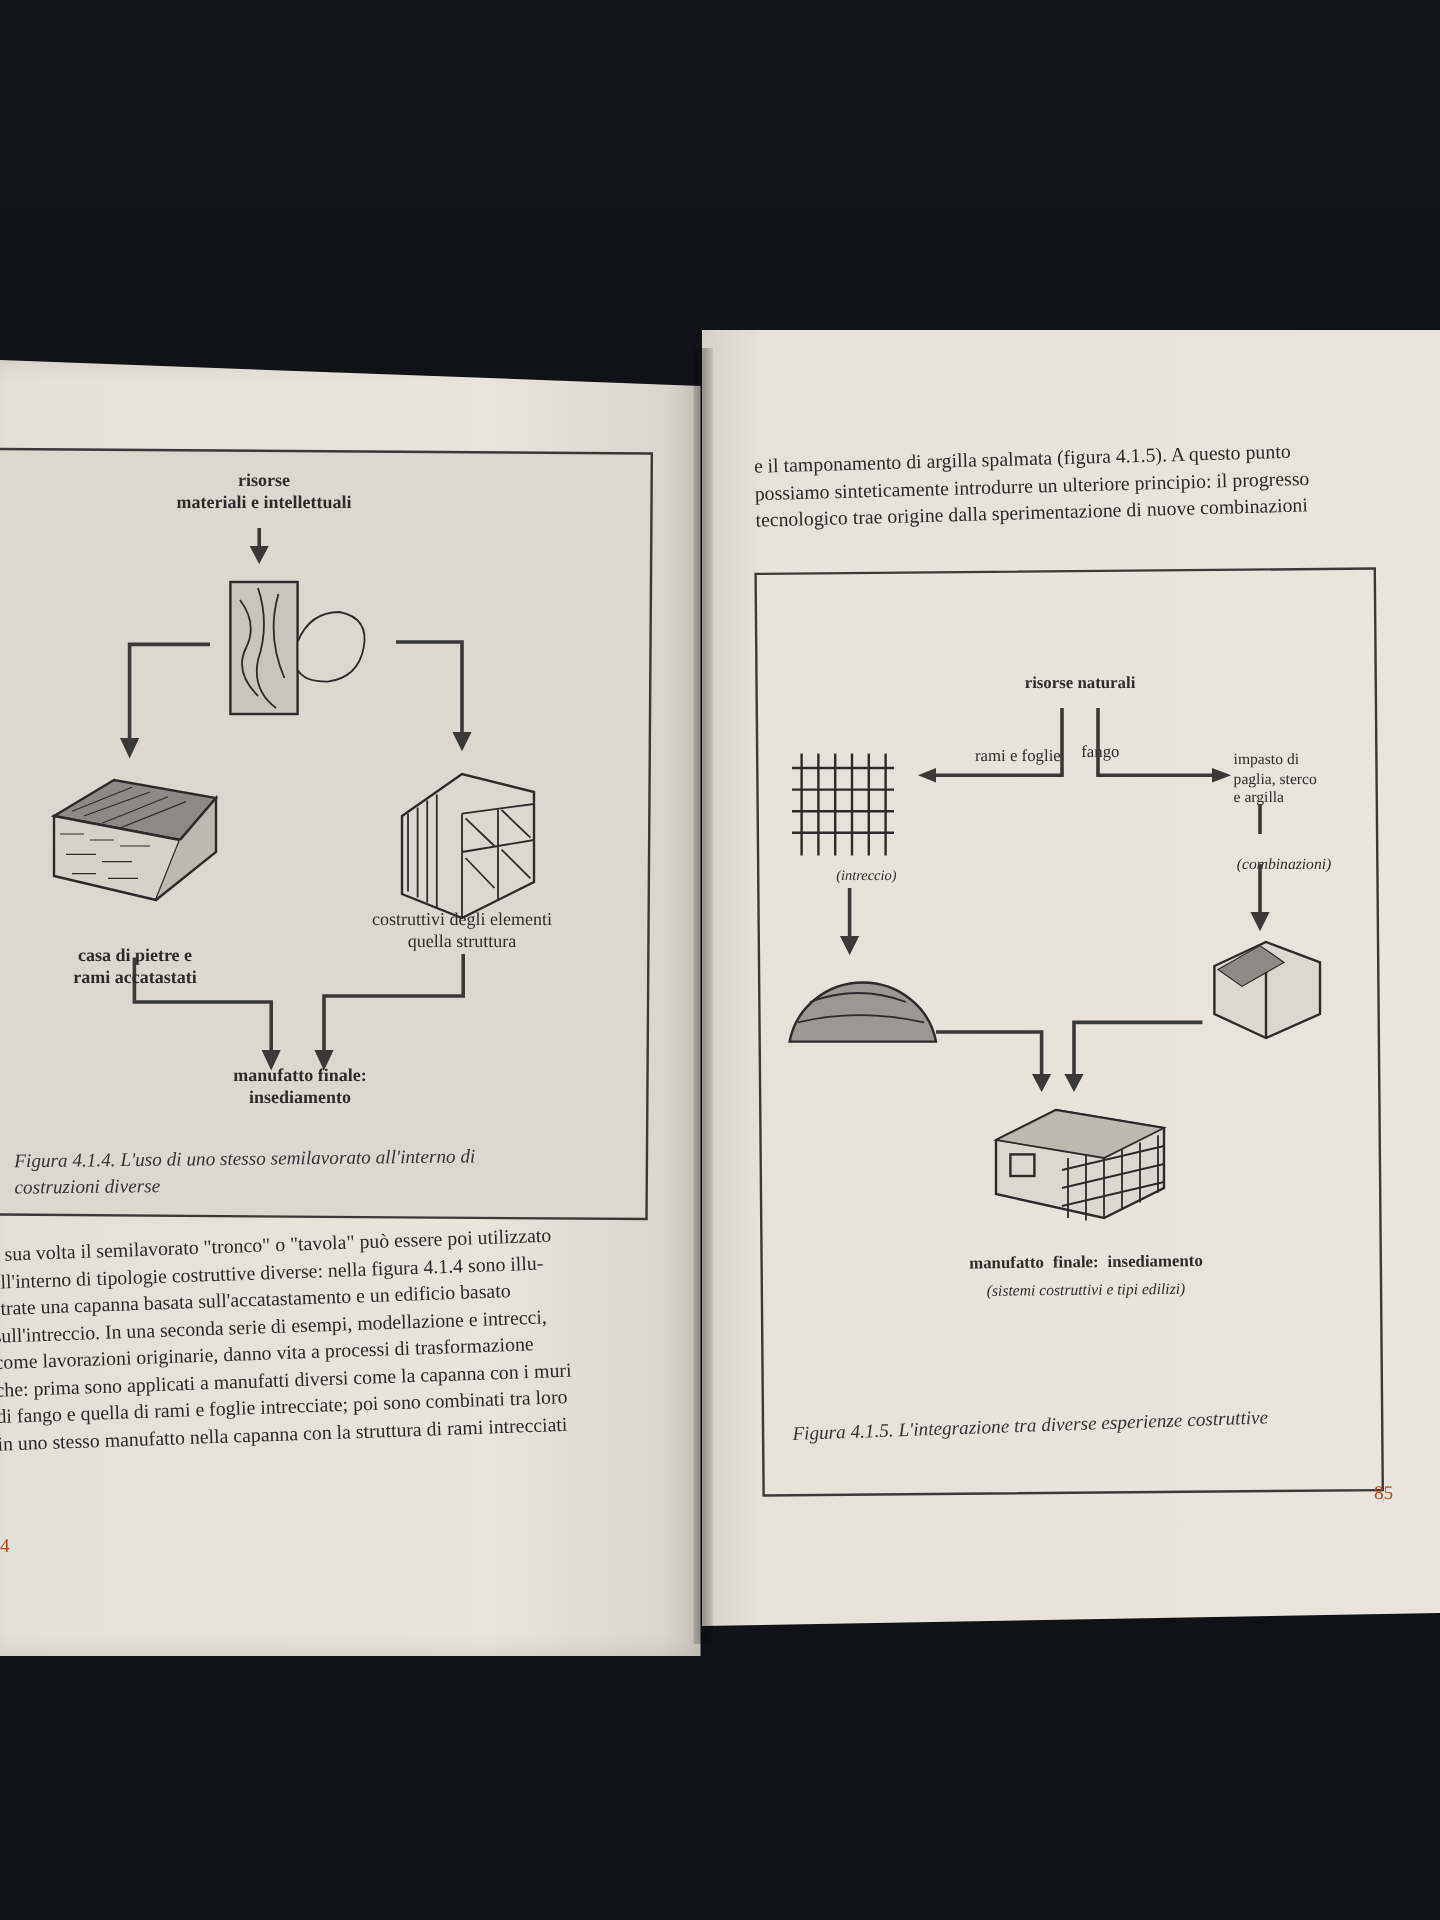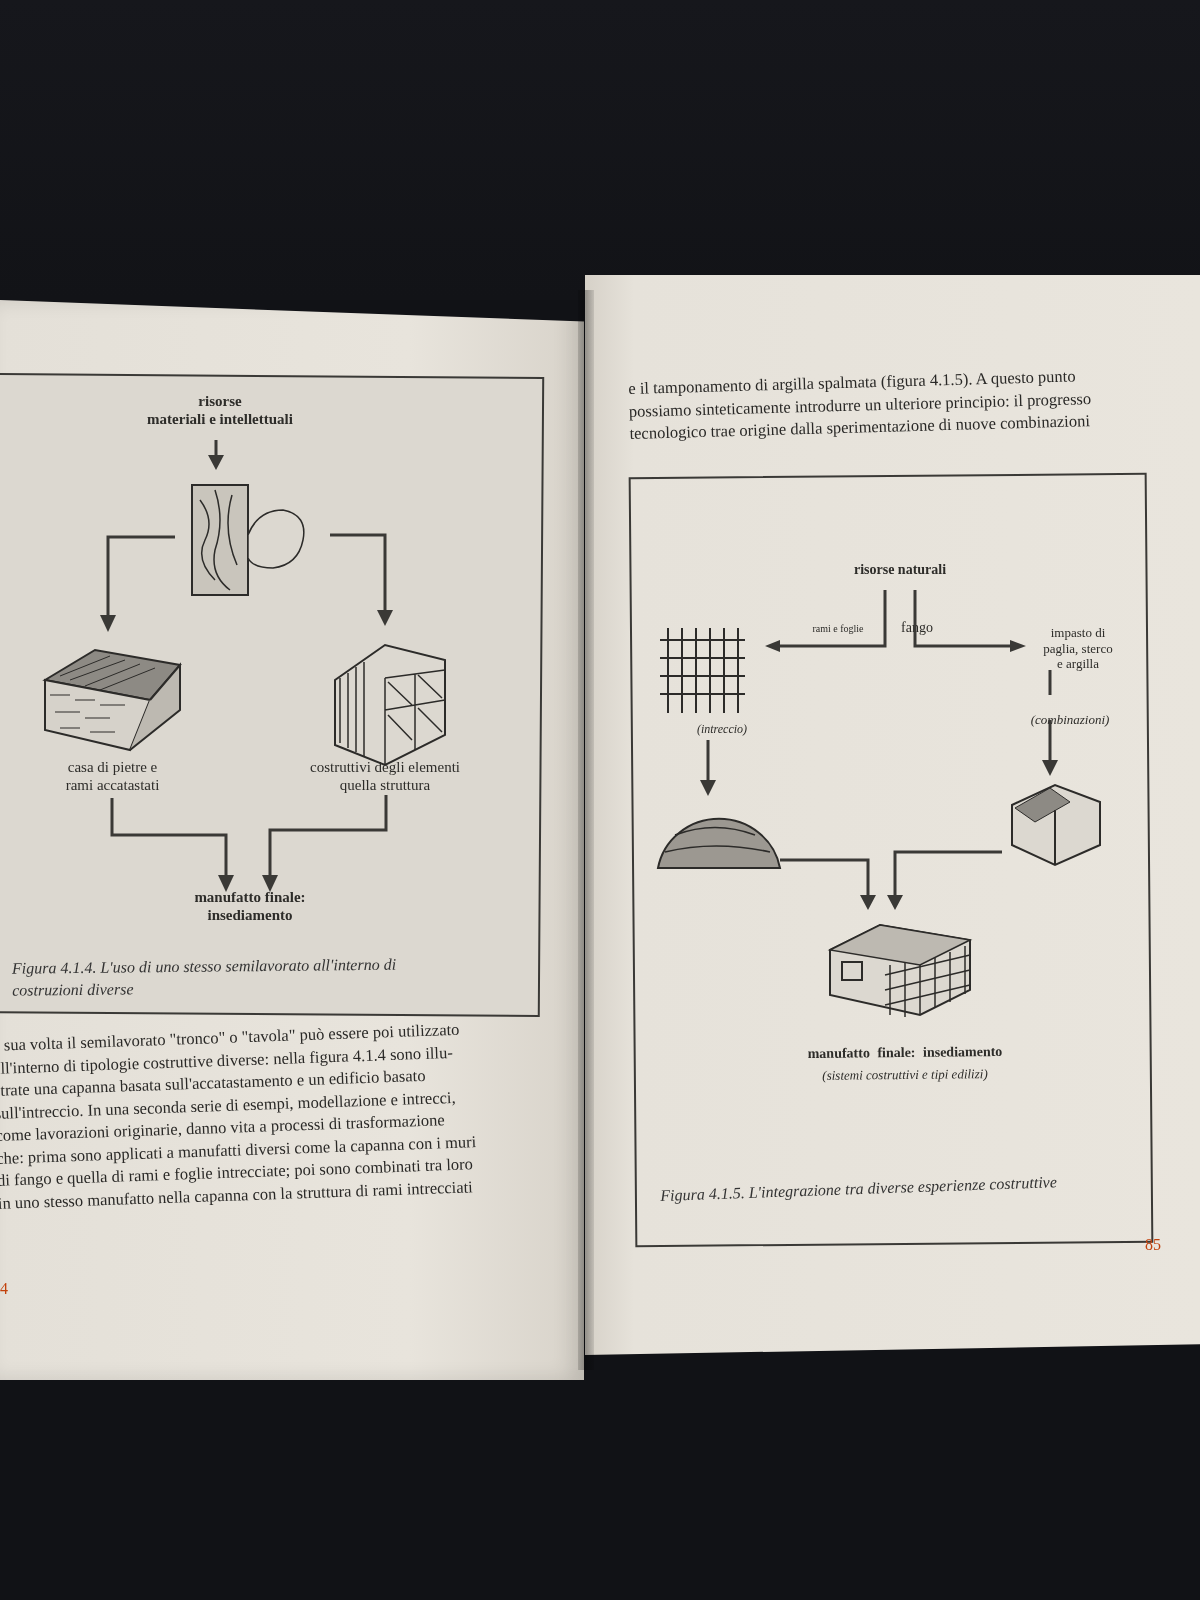--- a/index.html
+++ b/index.html
@@ -111,21 +111,21 @@
   <g>
     <path d="M335,320 L385,285 L445,300 L445,375 L385,405 L335,385 Z" fill="#dcd8d0" stroke="#2c2b29" stroke-width="2"></path>
     <g stroke="#2c2b29" stroke-width="1.5" fill="none">
       <path d="M340,318 L340,383 M348,313 L348,388 M356,307 L356,392 M364,302 L364,396"></path>
       <path d="M385,318 L445,310 M385,350 L445,340 M415,314 L415,390 M385,318 L385,405"></path>
       <path d="M388,322 L412,345 M418,315 L442,338 M388,355 L412,380 M418,348 L442,372"></path>
     </g>
   </g>
 </svg>
 
-<div class="label" style="left:30px; top:758px; width:165px;">
+<div class="label" style="left:30px; top:788px; width:165px;font-weight:bold;">
   <div>casa di pietre e</div>
   <div>rami accatastati</div>
 </div>
 <div class="label" style="left:280px; top:758px; width:210px;">
   <div>costruttivi degli elementi</div>
   <div>quella struttura</div>
 </div>
 <div class="label bold" style="left:160px; top:888px; width:180px;">
   <div>manufatto finale:</div>
   <div>insediamento</div>
@@ -150,23 +150,23 @@
 <div class="body-text" style="left:628px; top:378px; transform: rotate(-1.6deg); transform-origin: left top;">
   <div>e il tamponamento di argilla spalmata (figura 4.1.5). A questo punto</div>
   <div>possiamo sinteticamente introdurre un ulteriore principio: il progresso</div>
   <div>tecnologico trae origine dalla sperimentazione di nuove combinazioni</div>
 </div>
 
 <div class="fig-right"></div>
 
 <div class="label bold" style="left:830px; top:562px; width:140px; font-size:14px;font-family:Liberation Serif, serif;">risorse naturali</div>
 
-<div class="label" style="left:792px; top:623px; width:92px; font-size:10px;">rami e foglie</div>
+<div class="label" style="left:792px; top:623px; width:92px; font-size:14px;text-align:right;">rami e foglie</div>
 <div class="label" style="left:892px; top:620px; width:50px; font-size:14px;">fango</div>
-<div class="label" style="left:1028px; top:625px; width:100px; font-size:13px; text-align:center;">
+<div class="label" style="left:1028px; top:625px; width:100px; font-size:13px; text-align:left;">
   <div>impasto di</div>
   <div>paglia, sterco</div>
   <div>e argilla</div>
 </div>
 <div class="label ital" style="left:672px; top:722px; width:100px; font-size:12px;">(intreccio)</div>
 <div class="label ital" style="left:1010px; top:712px; width:120px; font-size:13px;">(combinazioni)</div>
 
 <svg width="560" height="560" style="left:630px; top:570px;">
   <g stroke="#3a3936" stroke-width="3" fill="none">
     <polyline points="255,20 255,76 150,76"></polyline>

